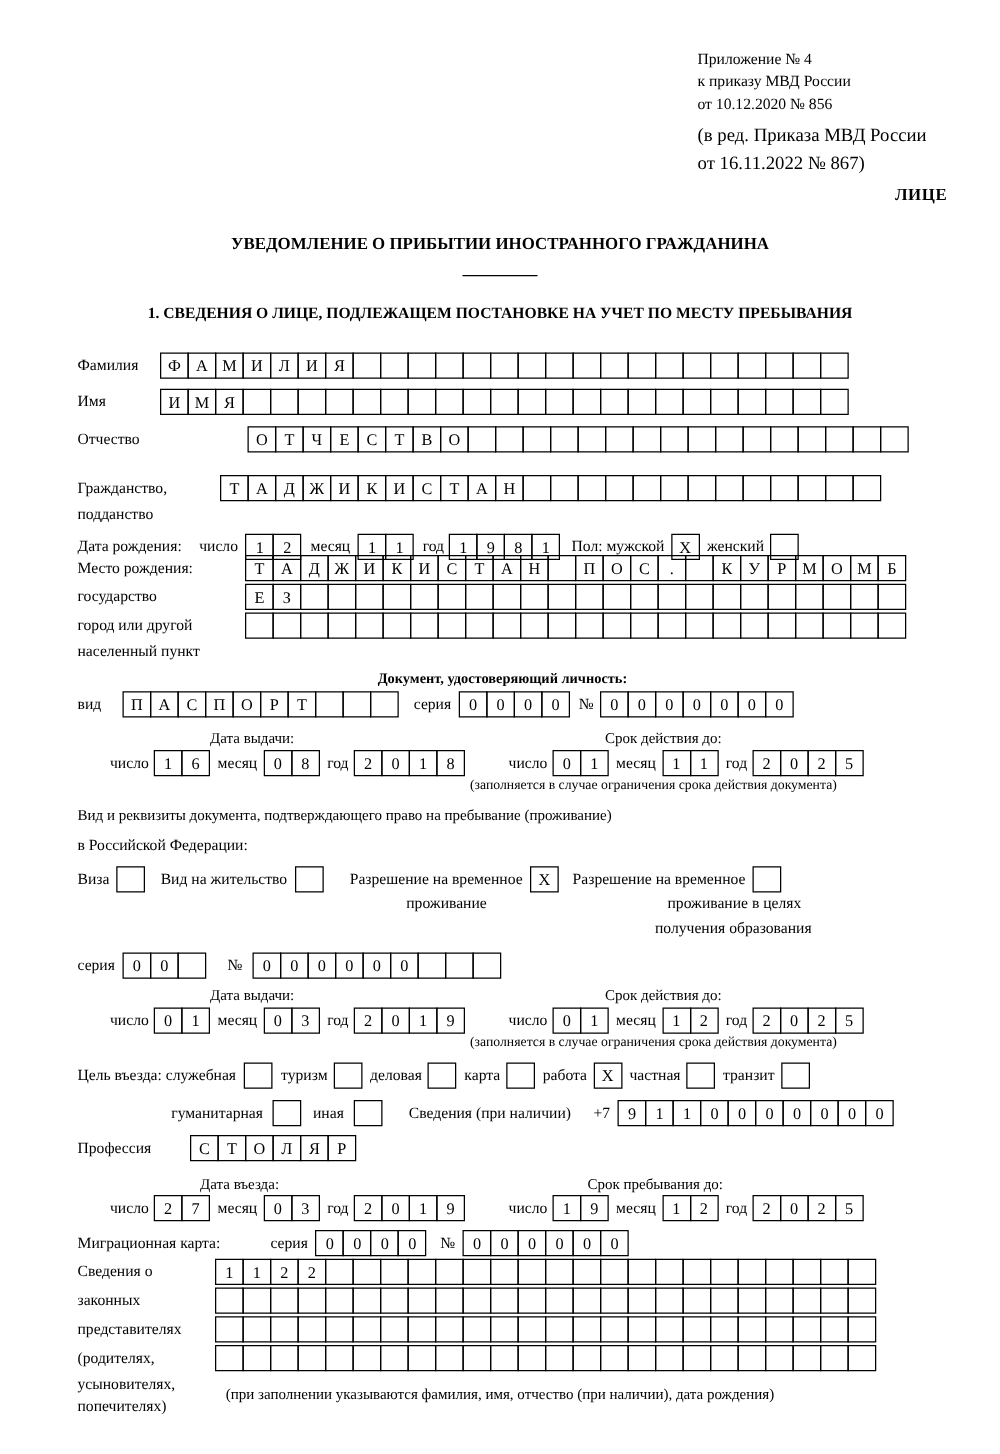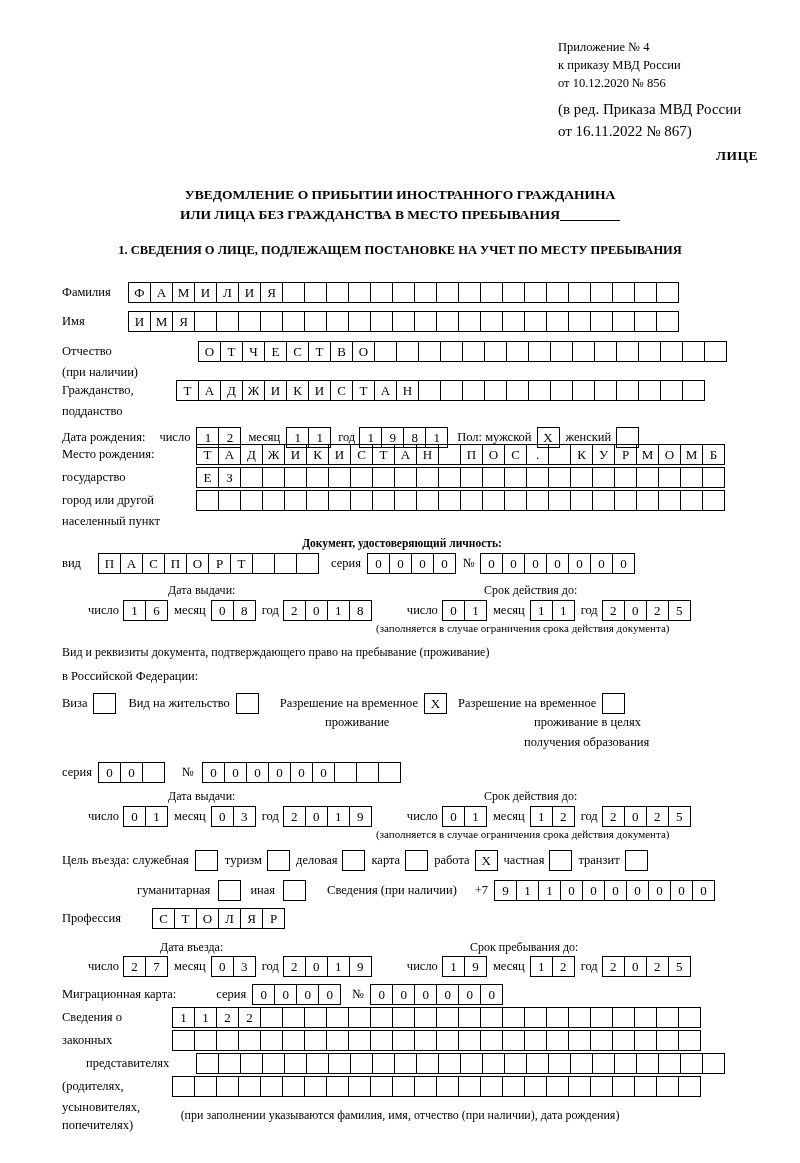--- a/index.html
+++ b/index.html
@@ -36,21 +36,21 @@
     <div>к приказу МВД России</div>
     <div>от 10.12.2020 № 856</div>
     <div class="gap"></div>
     <div class="small">(в ред. Приказа МВД России</div>
     <div class="small">от 16.11.2022 № 867)</div>
   </div>
   <div class="forma">ЛИЦЕ</div>
 
   <div class="title">
     <div>УВЕДОМЛЕНИЕ О ПРИБЫТИИ ИНОСТРАННОГО ГРАЖДАНИНА</div>
-    <div class="l2"><span>ИЛИ ЛИЦА БЕЗ ГРАЖДАНСТВА В МЕСТО ПРЕБЫВАНИЯ</span><span class="ln"></span></div>
+    <div class="l2"><span class="ln"></span></div>
   </div>
 
   <div class="sect1">1. СВЕДЕНИЯ О ЛИЦЕ, ПОДЛЕЖАЩЕМ ПОСТАНОВКЕ НА УЧЕТ ПО МЕСТУ ПРЕБЫВАНИЯ</div>
 
   <div class="row flexrow" style="left:62px;top:282px;">
     <div class="lbl" style="width:66px;">Фамилия</div>
     <div class="boxes" id="surname-boxes">
         <div class="bx">Ф</div>
         <div class="bx">А</div>
         <div class="bx">М</div>
@@ -133,21 +133,20 @@
           <div class="bx"></div>
           <div class="bx"></div>
           <div class="bx"></div>
           <div class="bx"></div>
           <div class="bx"></div>
           <div class="bx"></div>
           <div class="bx"></div>
           <div class="bx"></div>
         </div>
     </div>
-    <div class="lbl" style="margin-top:3px;">(при наличии)</div>
   </div>
 
   <div class="row" style="left:62px;top:380px;">
     <div class="flexrow">
       <div class="lbl" style="width:114px;">Гражданство,</div>
       <div class="boxes" id="citizenship-boxes">
           <div class="bx">Т</div>
           <div class="bx">А</div>
           <div class="bx">Д</div>
           <div class="bx">Ж</div>
@@ -641,21 +640,21 @@
           <div class="bx"></div>
           <div class="bx"></div>
           <div class="bx"></div>
           <div class="bx"></div>
           <div class="bx"></div>
           <div class="bx"></div>
           <div class="bx"></div>
         </div>
     </div>
     <div class="flexrow" style="margin-top:2px;">
-      <div class="lbl" style="width:110px;margin-left:24px;">представителях</div>
+      <div class="lbl" style="width:110px;">представителях</div>
       <div class="boxes" id="lr3">
           <div class="bx"></div>
           <div class="bx"></div>
           <div class="bx"></div>
           <div class="bx"></div>
           <div class="bx"></div>
           <div class="bx"></div>
           <div class="bx"></div>
           <div class="bx"></div>
           <div class="bx"></div>

